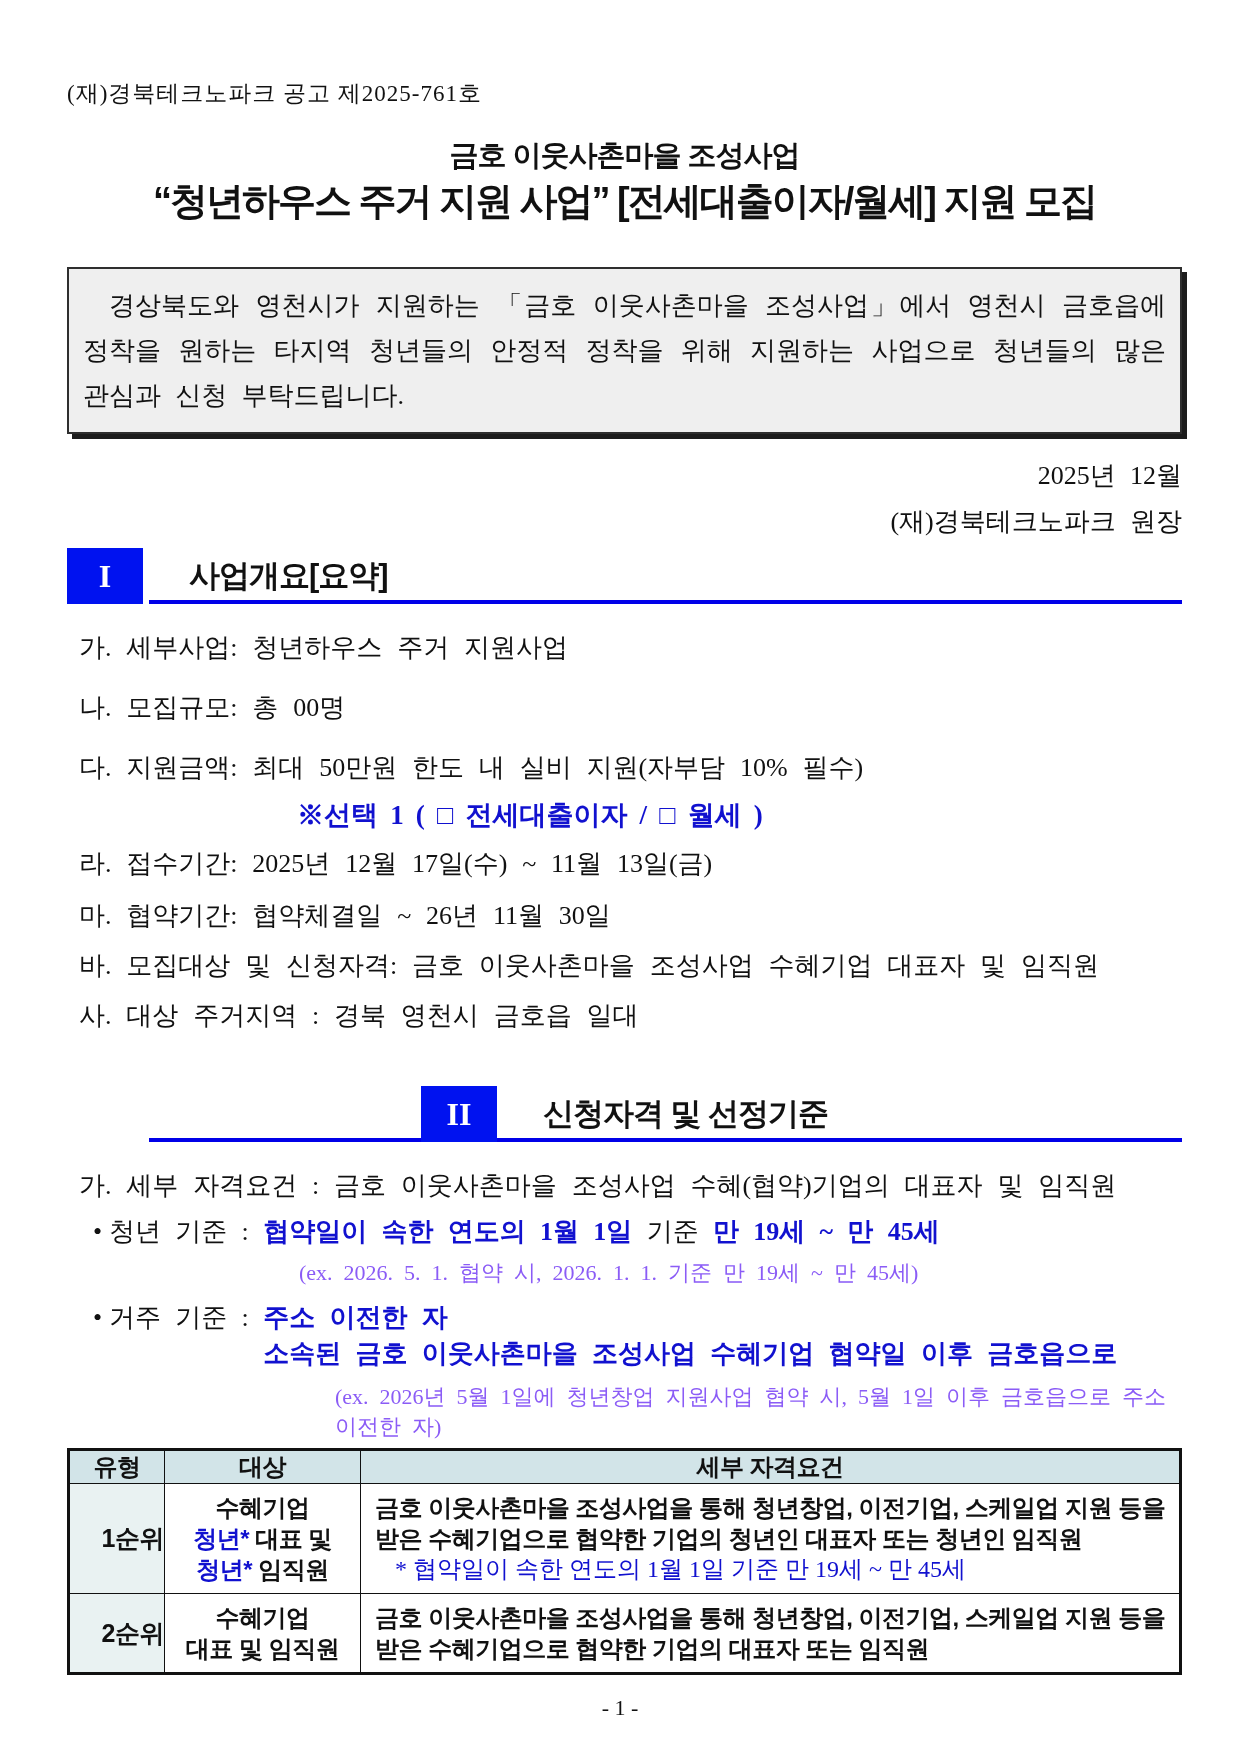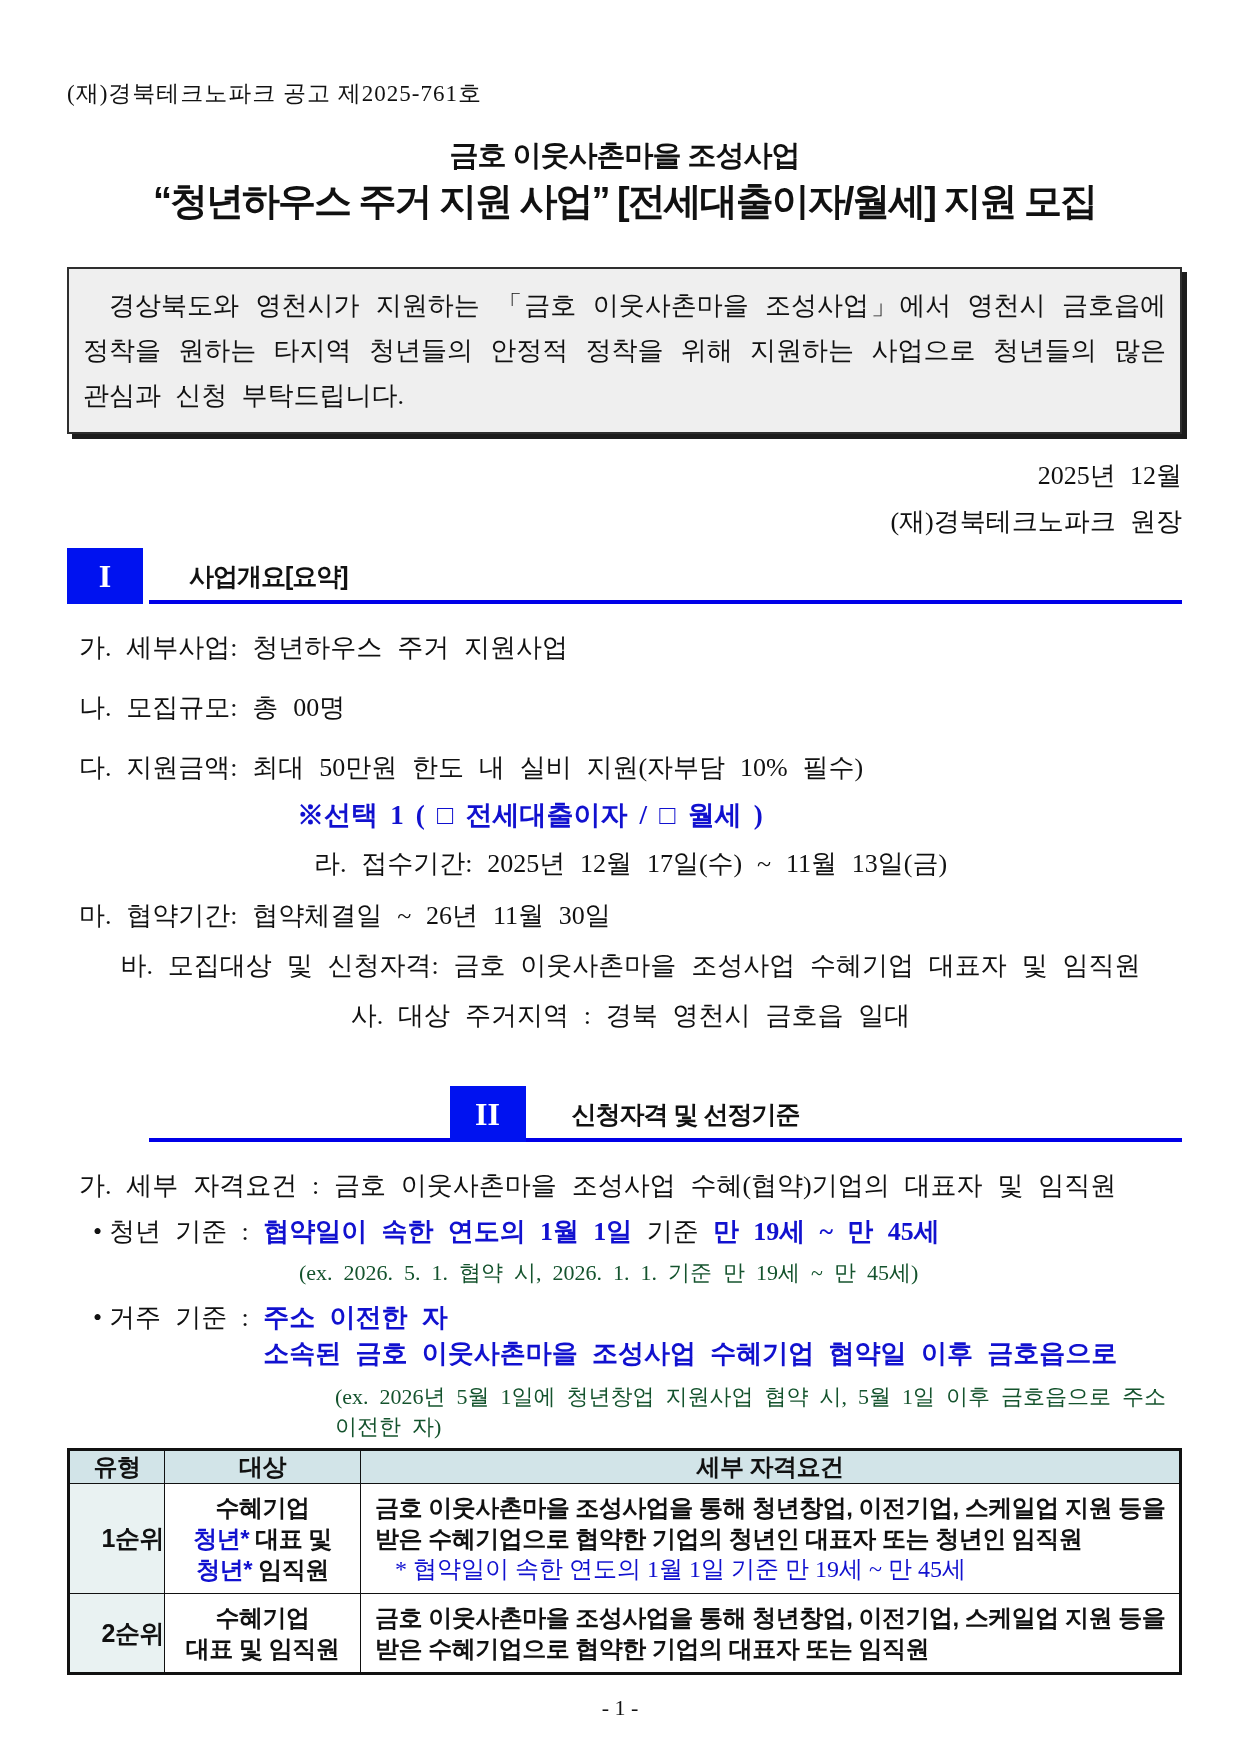--- a/index.html
+++ b/index.html
@@ -36,38 +36,38 @@
   .sec2 .sec-header, .sec-header.second { margin-top:52px;justify-content:center; }
   .sec-num {
     width:76px; height:56px; background:#0012f0; color:#ffffff;
     display:flex; align-items:center; justify-content:center;
     font-family:"Liberation Serif", serif; font-weight:700; font-size:32px;
     flex:0 0 auto;
   }
   .sec-title {
     margin-left:46px; padding-top:6px;
     font-family:"Liberation Sans", sans-serif; font-weight:700;
-    font-size:25px; letter-spacing:-1px; line-height:44px;
+    font-size:31px; letter-spacing:-1px; line-height:44px;
   }
   .sec-rule { height:4px; background:#0000e8; margin-left:82px; margin-top:-4px; }
 
   .ov-item { font-size:26px; line-height:36px; margin-left:12px; word-spacing:0.32em; word-break:keep-all; }
   .ov-item.m1 { margin-top:26px; }
   .ov-item.m2 { margin-top:24px; }
-  .ov-item.m3 { margin-top:14px;text-align:center; }
+  .ov-item.m3 { margin-top:14px; }
   .ov-item.m4 { margin-top:16px; }
   .choice-note {
     margin-top:12px; margin-left:230px;
     color:#1111cf; font-weight:700; font-size:27px; line-height:34px; word-spacing:0.2em;
   }
   .blue { color:#1111cf; font-weight:700; }
   .crit-line { display:flex; font-size:26px; line-height:36px; margin-left:12px; word-spacing:0.3em; }
   .crit-line .lbl { flex:0 0 auto; white-space:pre; }
   .bullet { display:inline-block; width:30px; text-align:left; padding-left:14px; }
-  .ex-note { font-size:22px; line-height:30px; color:#14532d; word-spacing:0.25em; }
+  .ex-note { font-size:22px; line-height:30px; color:#8b5cf6; word-spacing:0.25em; }
   .ex1 { margin-top:8px; padding-left:232px; }
   .ex2 { margin-top:10px; padding-left:268px; }
   .crit-youth { margin-top:10px; }
   .crit-res { margin-top:12px; }
 
   table.qual {
     margin-top:6px; width:100%; border-collapse:collapse;
     border:3px solid #111;
     font-family:"Liberation Sans", sans-serif; font-weight:700;
     font-size:24px; letter-spacing:-0.5px;

